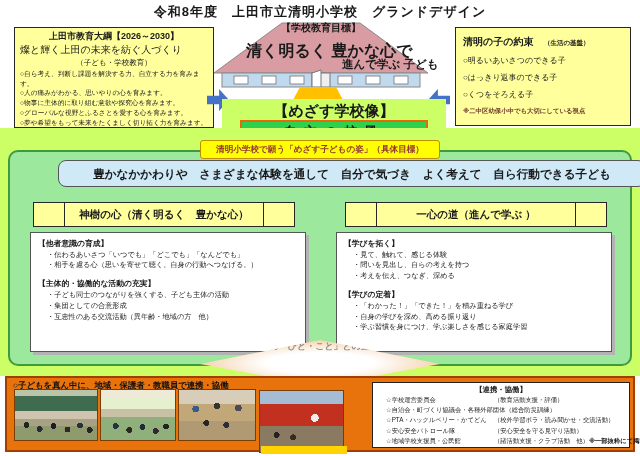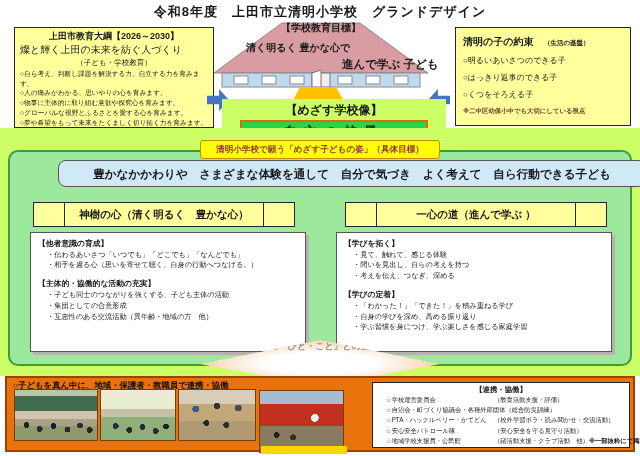--- a/index.html
+++ b/index.html
@@ -21,27 +21,27 @@
   .promise-head{font-size:10px;font-weight:bold;}
   .promise-note-sm{font-size:6.5px;font-weight:bold;margin-left:6px;}
   .promise-li{font-size:8px;margin-top:6px;}
   .promise-note{font-size:6.4px;margin-top:7px;color:#6b3a2a;font-weight:bold;}
 
   .arrow{width:22px;height:24px;background:#4472C4;}
   .arrow.r{clip-path:polygon(0 32%,55% 32%,55% 4%,100% 50%,55% 96%,55% 68%,0 68%);}
   .arrow.l{clip-path:polygon(100% 32%,45% 32%,45% 4%,0 50%,45% 96%,45% 68%,100% 68%);}
 
   .goal-label{left:212px;top:21px;width:218px;font-size:10px;font-weight:bold;text-align:center;}
-  .goal-line1{left:246px;top:41px;font-size:10px;font-weight:bold;}
+  .goal-line1{left:246px;top:41px;font-size:16px;font-weight:bold;}
   .goal-line2{left:306px;top:57px;font-size:11.5px;font-weight:bold;margin-left:36px;}
 
   
   .chartreuse{background:#CCFF66;}
   .image-box{left:222px;top:99px;width:224px;height:49px;}
-  .image-label{left:222px;top:102px;width:224px;font-size:12px;font-weight:bold;text-align:center;}
+  .image-label{left:222px;top:102px;width:224px;font-size:15px;font-weight:bold;text-align:center;}
   .motto-box{left:240px;top:120px;width:188px;height:23px;background:#2ED04E;border:2px solid #E36C09;
     font-size:13px;font-weight:bold;letter-spacing:7px;text-align:center;line-height:19px;}
 
   
   .band{left:0;top:128px;width:640px;height:248px;}
   .panel{left:8px;top:150px;width:624px;height:216px;background:#9CE89C;border:2px solid #3D9B3D;border-radius:10px;}
   .pill{left:200px;top:140px;width:240px;height:19px;background:#FFFF00;border:1.5px solid #BF8F00;border-radius:3px;
     font-size:8.6px;font-weight:bold;color:#953735;text-align:center;line-height:17px;}
   .banner{left:26px;top:160px;width:588px;height:27px;background:#CFE9F7;border:1.5px solid #555;border-radius:8px;
     font-size:11.6px;font-weight:bold;text-align:center;line-height:25px;margin-left:32px;}

